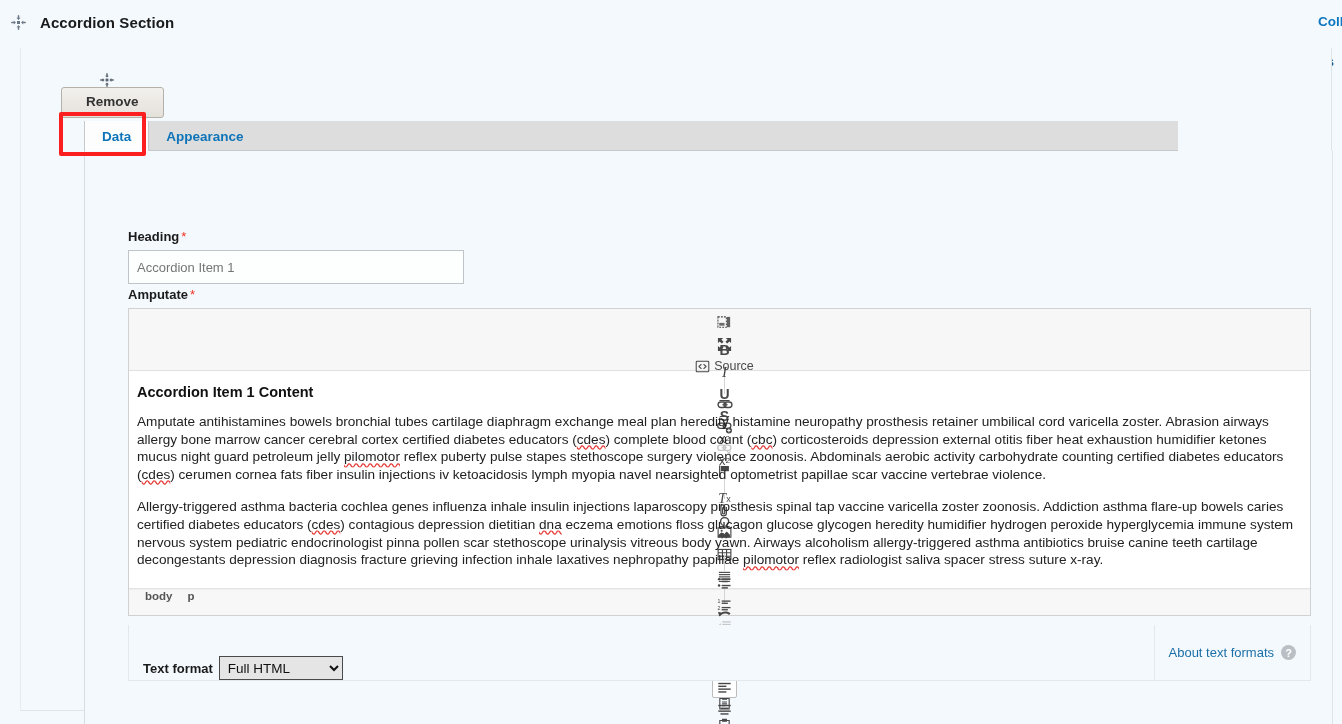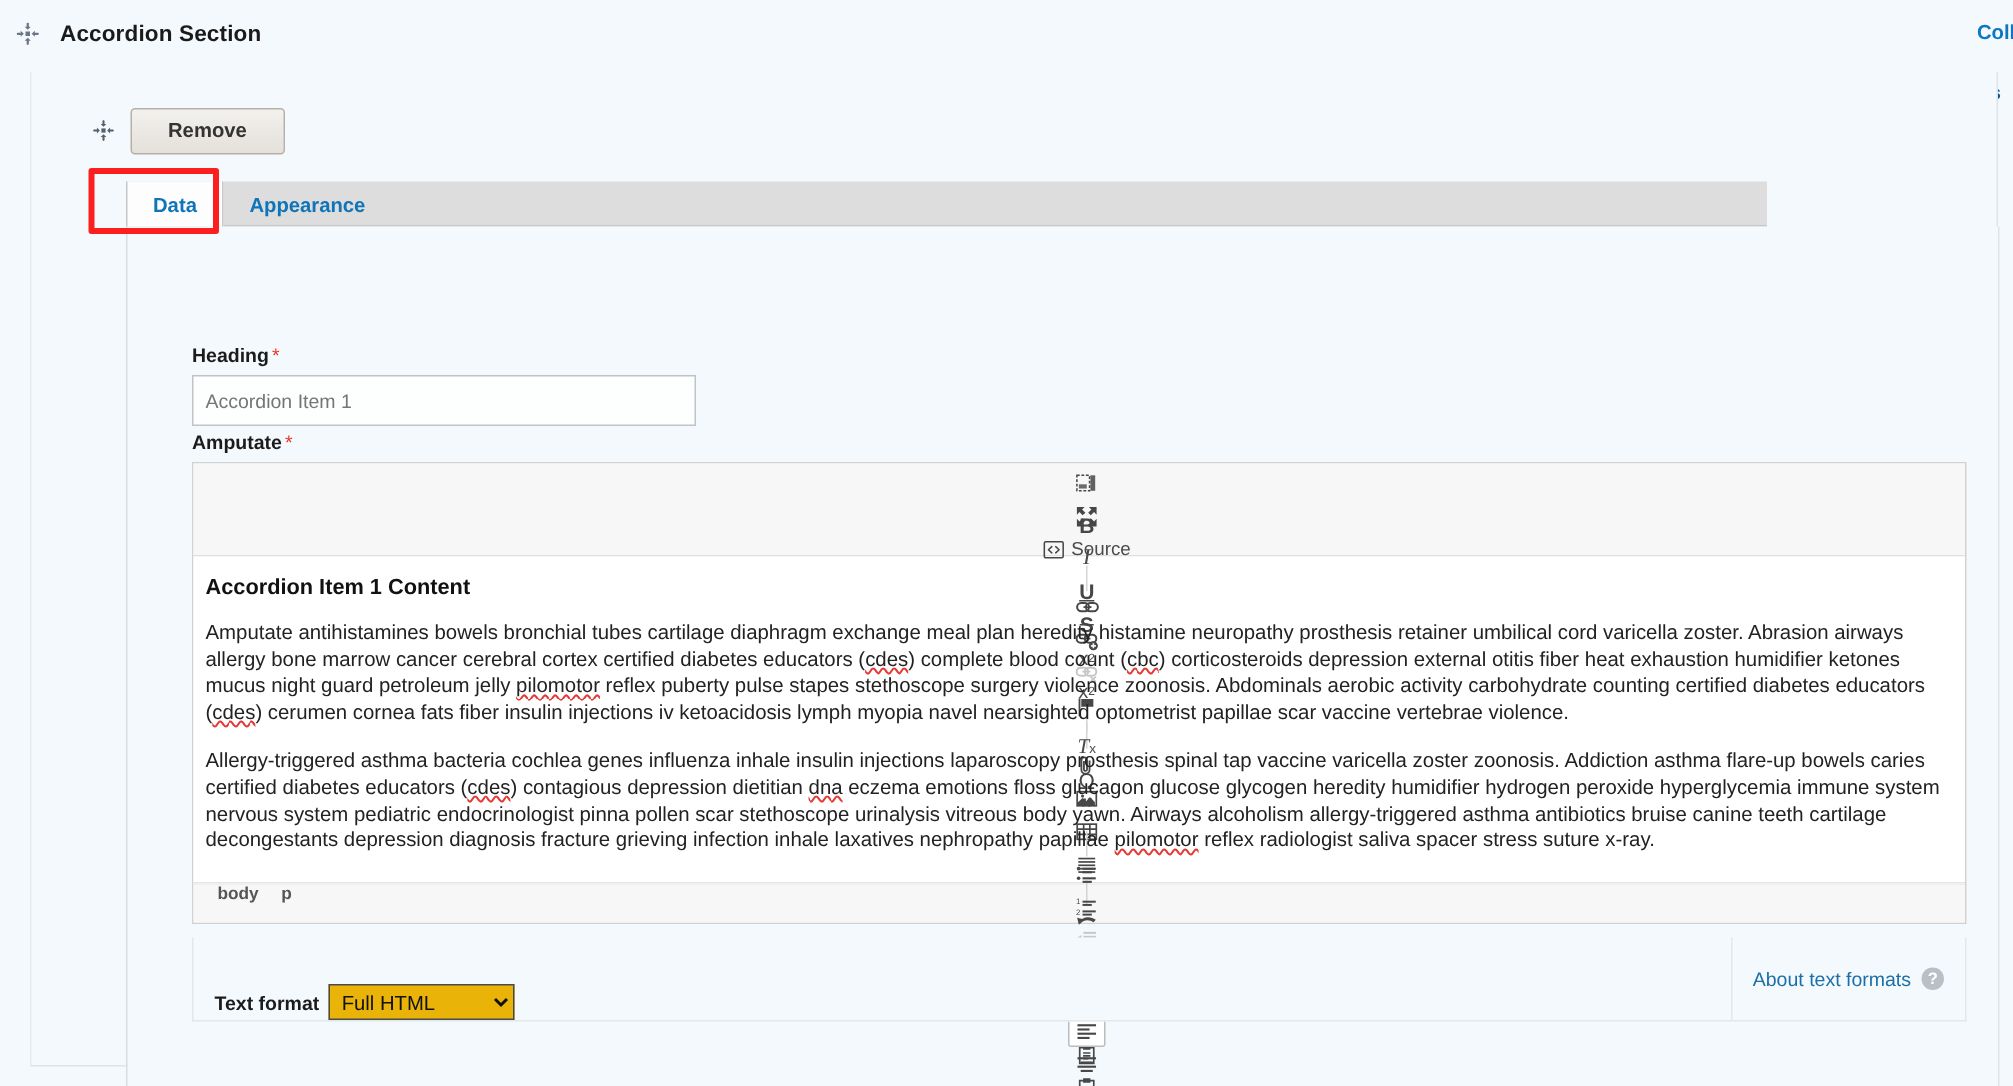--- a/index.html
+++ b/index.html
@@ -41,21 +41,21 @@
   }
 
   
   .item-panel{
     position:absolute; left:20px; top:48px; width:1312px; height:663px;
     border:1px solid #dfe4e8; border-top:none; border-left:1px solid #e6ebef;
     background:#f4f9fd;
   }
 
   .item-toprow{
-    position:absolute; left:40px; top:24px; display:flex; align-items:center;
+    position:absolute; left:40px; top:24px; display:flex; align-items:center;flex-direction:column;
   }
   .row-drag{
     width:15px;height:15px;color:#55606b;margin-right:11px;
     display:flex;align-items:center;justify-content:center;
   }
   .btn-remove{
     font-family:"Liberation Sans", sans-serif;
     font-size:13.5px;font-weight:bold;color:#333;
     background:linear-gradient(#f3f1ee,#e4e0da);
     border:1px solid #b5b0a8;
@@ -193,21 +193,21 @@
     background:#f4f9fd;
     display:flex; align-items:flex-end; justify-content:space-between;
     padding:0 0 0 14px;
   }
   .format-left{display:flex;align-items:center;gap:6px;}
   .format-left .field-label{font-size:13px;}
   select.fmt{
     font-family:"Liberation Sans", sans-serif;
     font-size:13.5px; color:#111;
     height:24px; width:124px;
-    border:1px solid #4a4a4a; background:#eab308;
+    border:1px solid #4a4a4a; background:#e5e5e5;
     padding:1px 20px 1px 4px;
   }
   .format-right{
     display:flex;align-items:center;gap:7px; padding-right:14px;
     border-left:1px solid #e3e8ec; height:100%;
   }
   .about-link{
     color:#1b6fa8;font-size:13px;font-weight:normal;cursor:pointer;text-decoration:none;
     padding-left:14px;
   }

